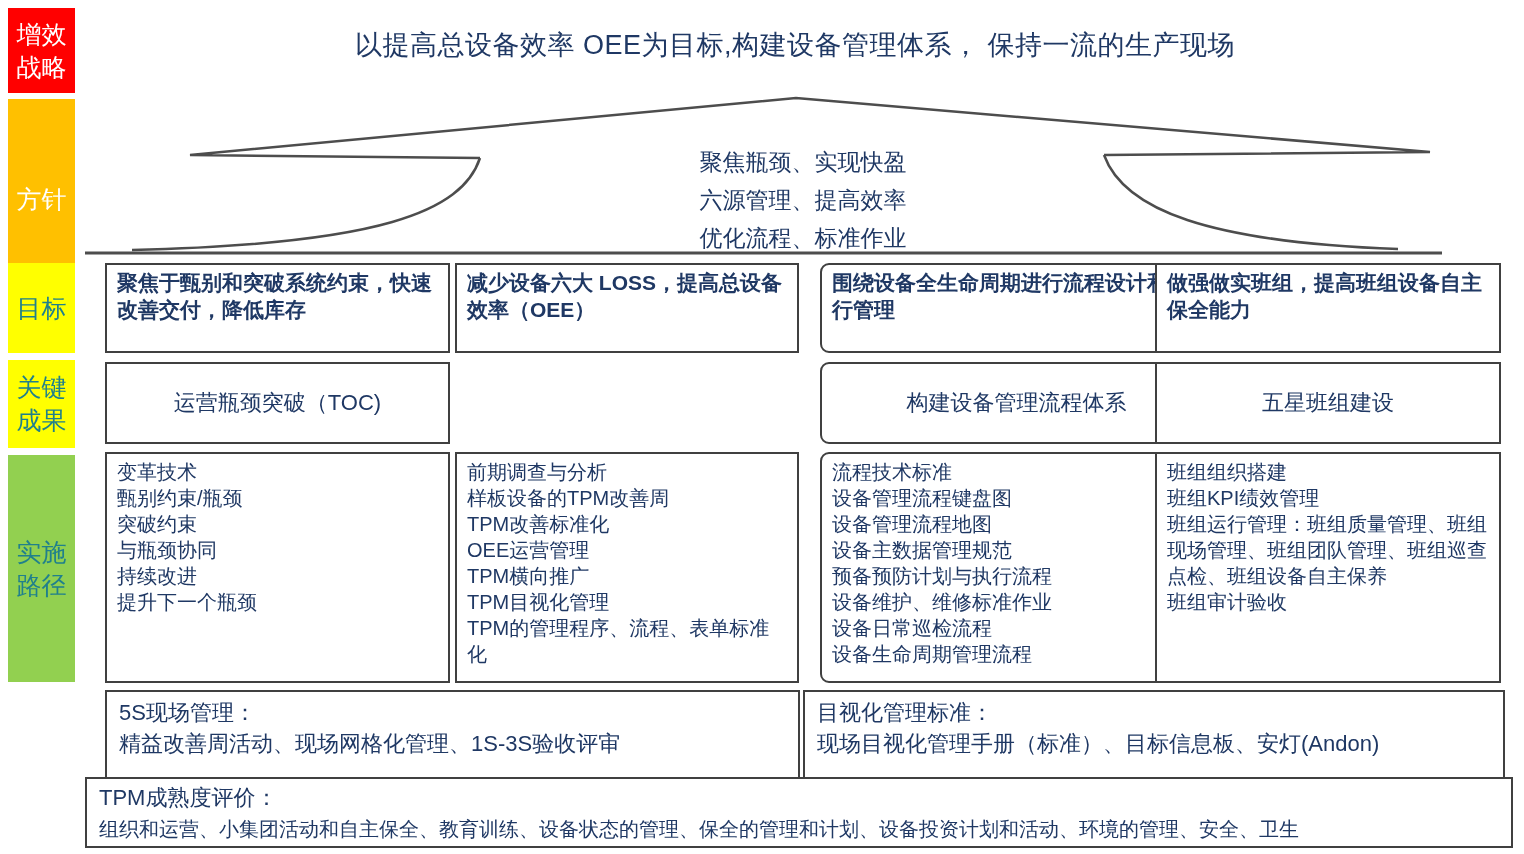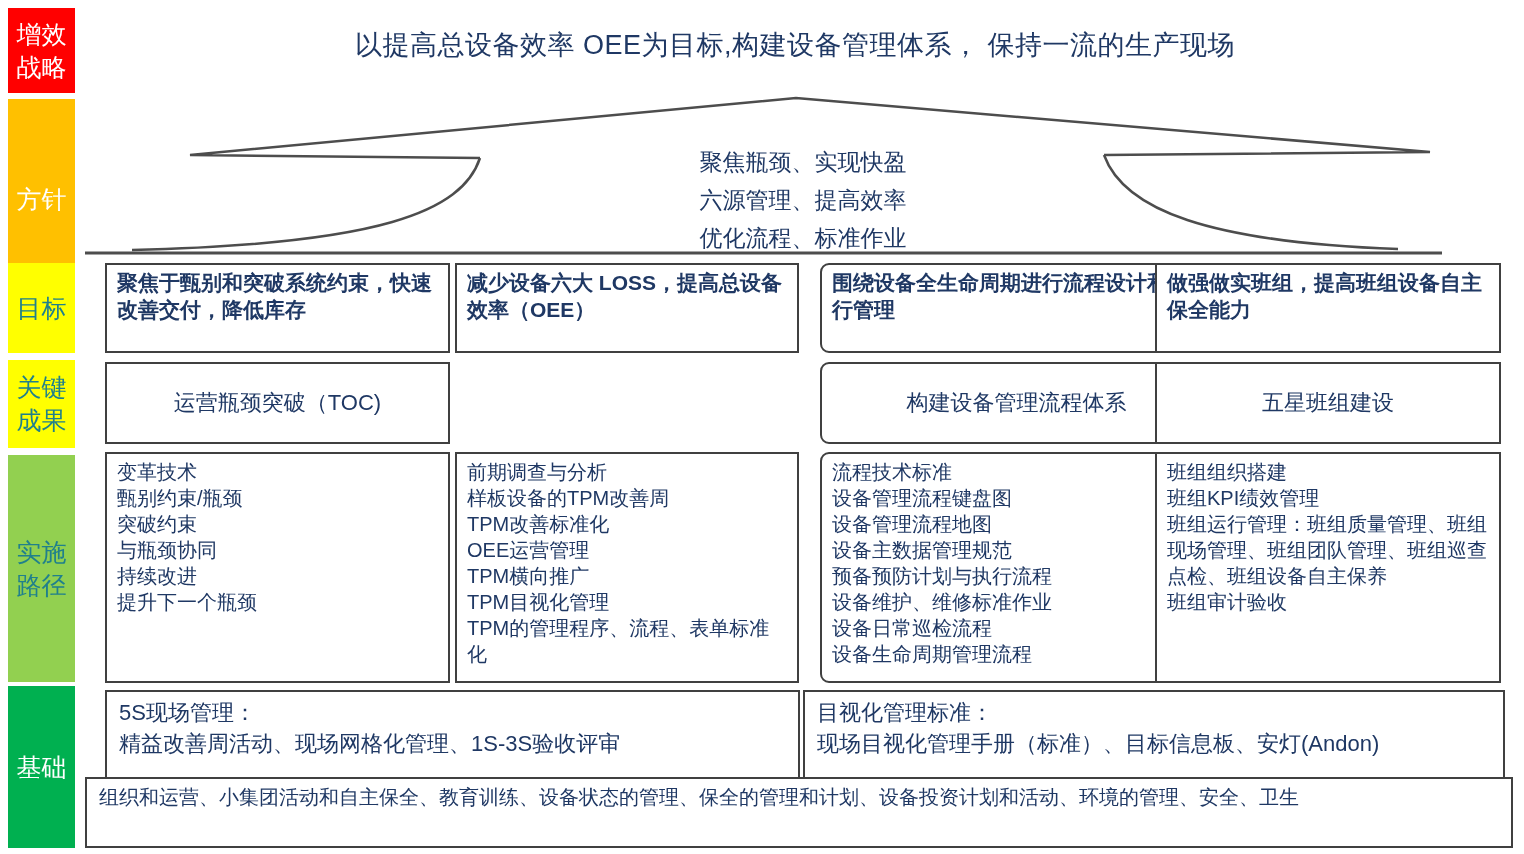--- a/index.html
+++ b/index.html
@@ -45,21 +45,20 @@
 <div class="canvas">
 
   <div class="side-label" style="top: 8px; height: 85px; background-color: rgb(255, 0, 0); color: rgb(255, 255, 255);">增效
 战略</div>
   <div class="side-label" style="top: 99px; height: 200px; background-color: rgb(255, 192, 0); color: rgb(255, 255, 255);">方针</div>
   <div class="side-label" style="top: 263px; height: 90px; background-color: rgb(255, 255, 0); color: rgb(32, 128, 140);">目标</div>
   <div class="side-label" style="top: 360px; height: 88px; background-color: rgb(255, 255, 0); color: rgb(32, 128, 140);">关键
 成果</div>
   <div class="side-label" style="top: 455px; height: 227px; background-color: rgb(146, 208, 80); color: rgb(32, 128, 140);">实施
 路径</div>
-  <div class="side-label" style="top: 686px; height: 162px; background-color: rgb(0, 176, 80); color: rgb(255, 255, 255);">基础</div>
 
   <div class="title">以提高总设备效率 OEE为目标,构建设备管理体系， 保持一流的生产现场</div>
 
   <svg class="roof-svg" width="1372" height="168" viewBox="0 0 1372 168" aria-hidden="true">
     <path d="M400 68 L110 65 L716 8 L1350 62 L1024 65" fill="none" stroke="#4D4D4D" stroke-width="2.5"></path>
     <path d="M400 68 C 382 122, 300 154, 52 160" fill="none" stroke="#4D4D4D" stroke-width="2.5"></path>
     <path d="M1024 65 C 1044 120, 1128 152, 1318 159" fill="none" stroke="#4D4D4D" stroke-width="2.5"></path>
     <path d="M5 163 L1362 163" fill="none" stroke="#4D4D4D" stroke-width="3"></path>
   </svg>
 
@@ -115,16 +114,17 @@
   <div class="box found-box fleft">
     <div>5S现场管理：</div>
     <div>精益改善周活动、现场网格化管理、1S-3S验收评审</div>
   </div>
   <div class="box found-box fright">
     <div>目视化管理标准：</div>
     <div>现场目视化管理手册（标准）、目标信息板、安灯(Andon)</div>
   </div>
 
   <div class="box tpm-box">
+    <div class="tpm-heading">TPM成熟度评价：</div>
     <div class="tpm-body">组织和运营、小集团活动和自主保全、教育训练、设备状态的管理、保全的管理和计划、设备投资计划和活动、环境的管理、安全、卫生</div>
   </div>
 
 </div>
 
 </body></html>

